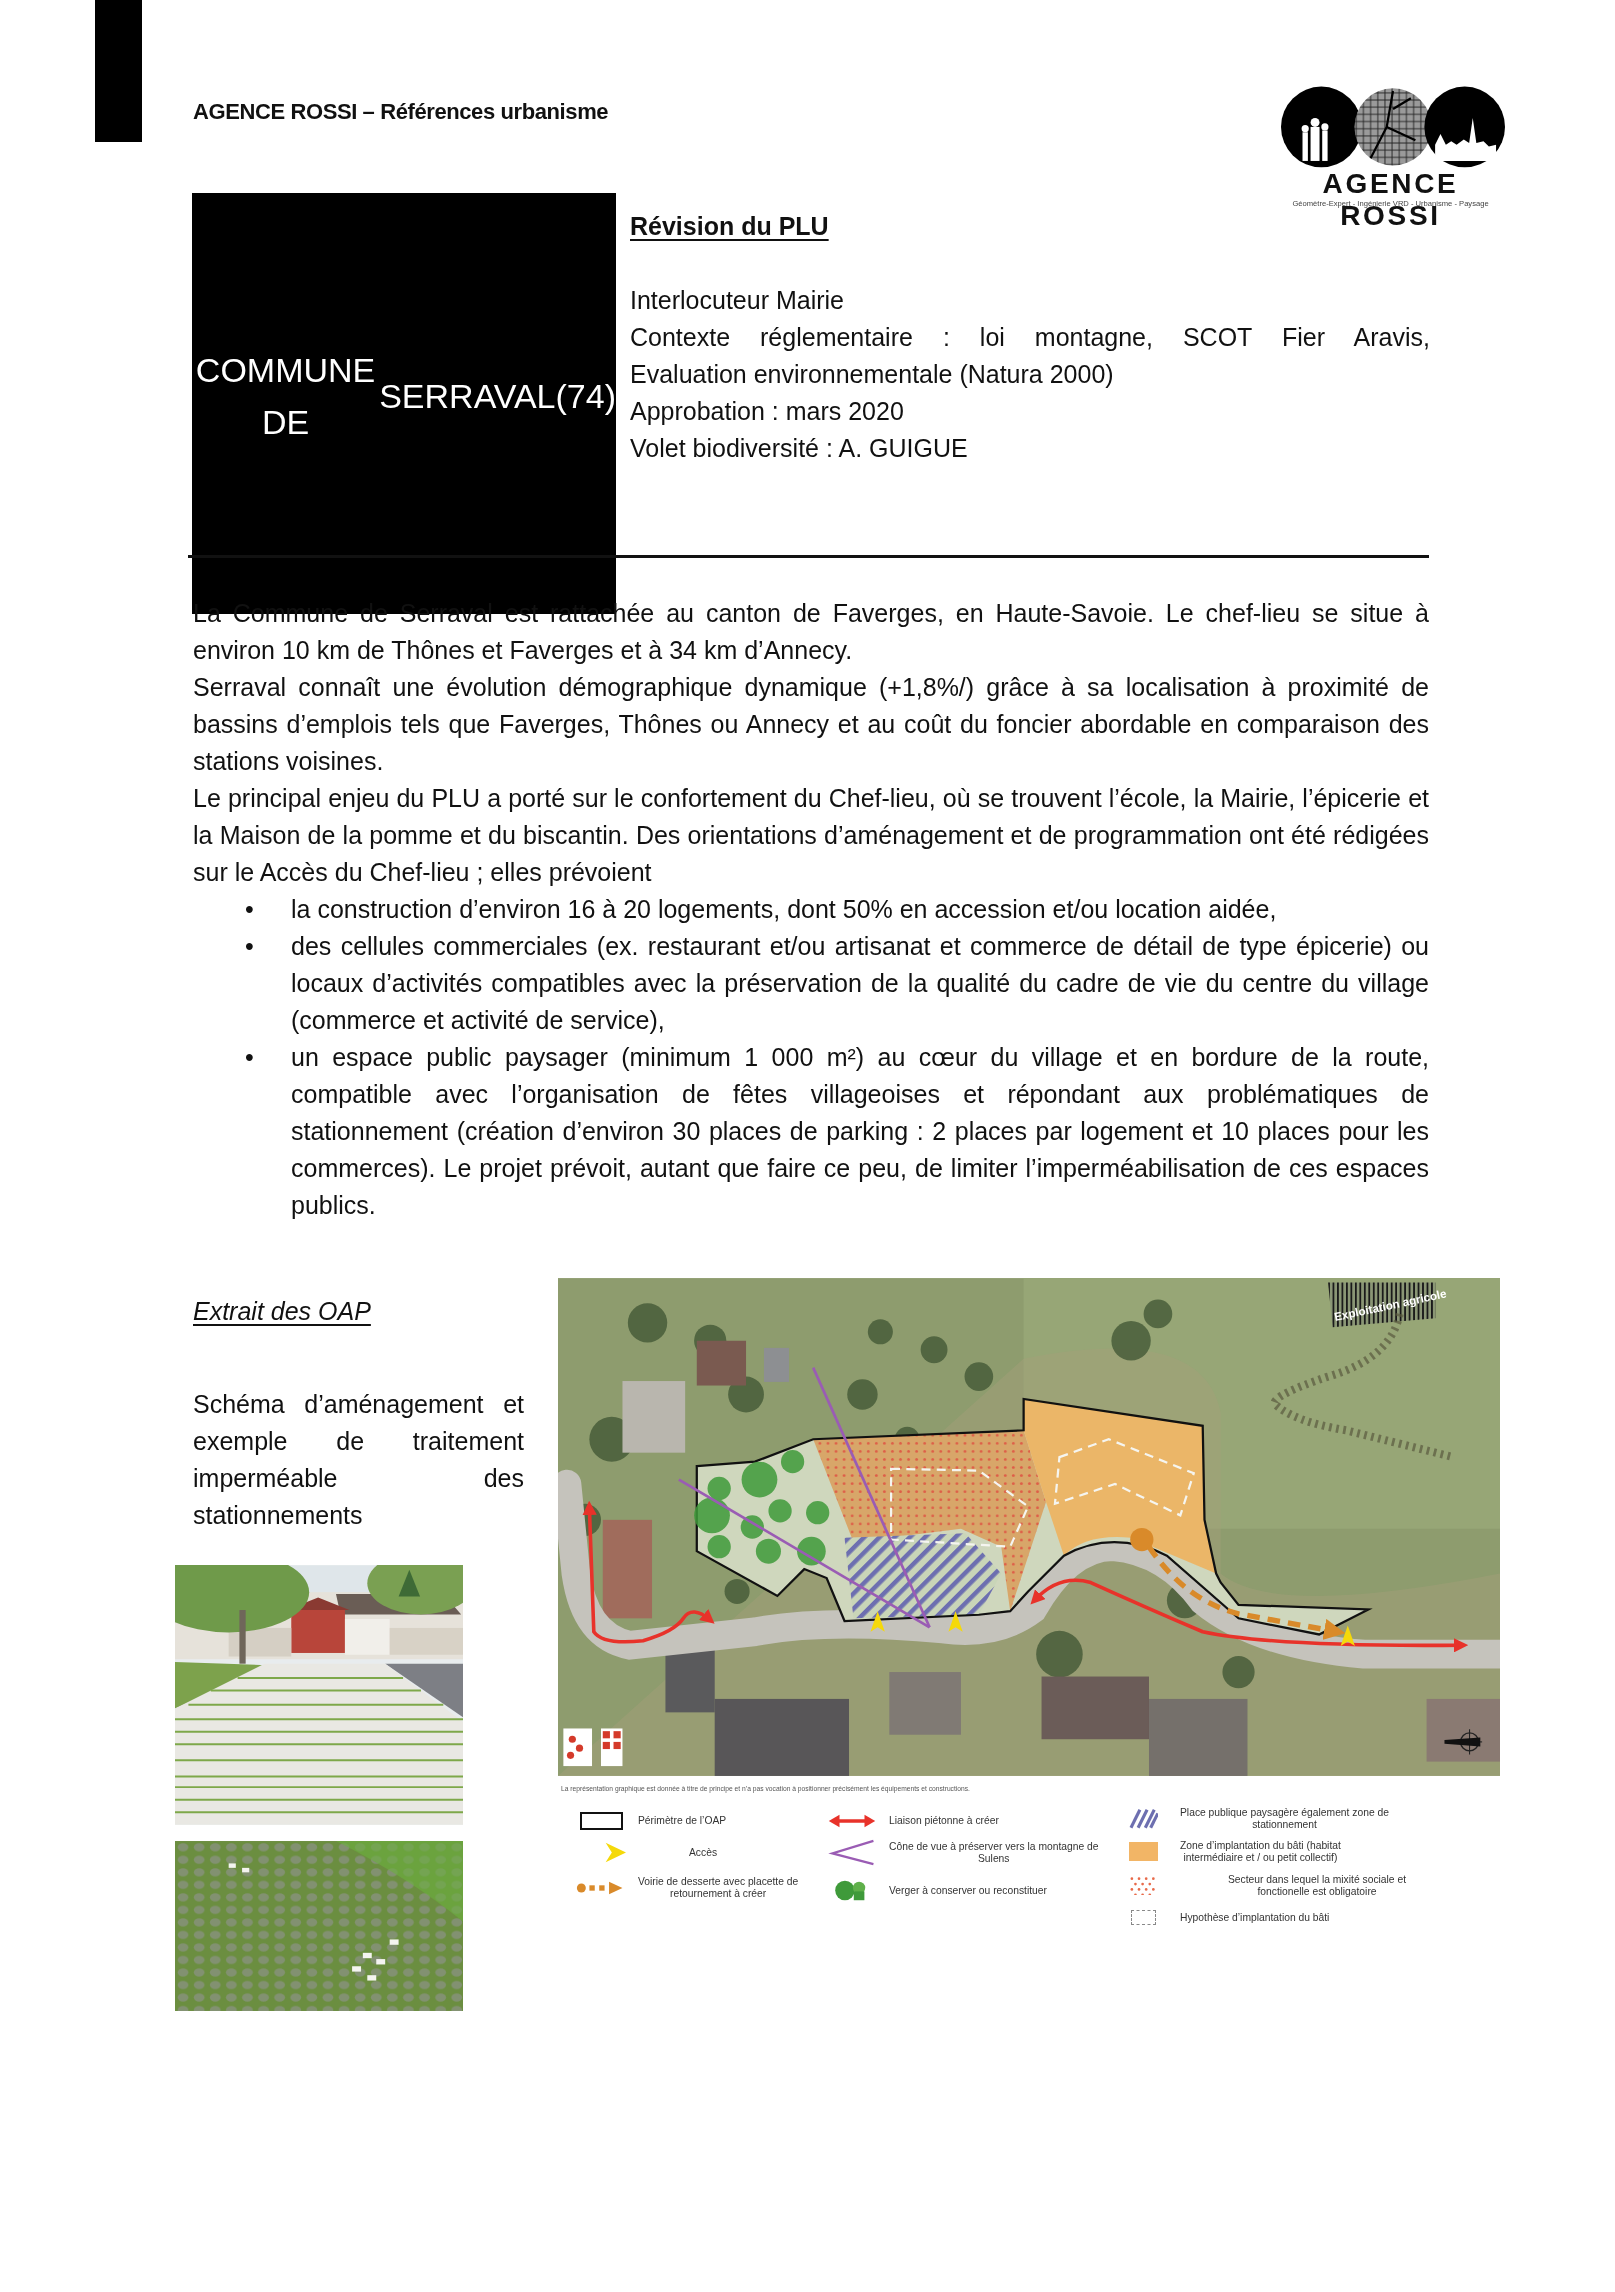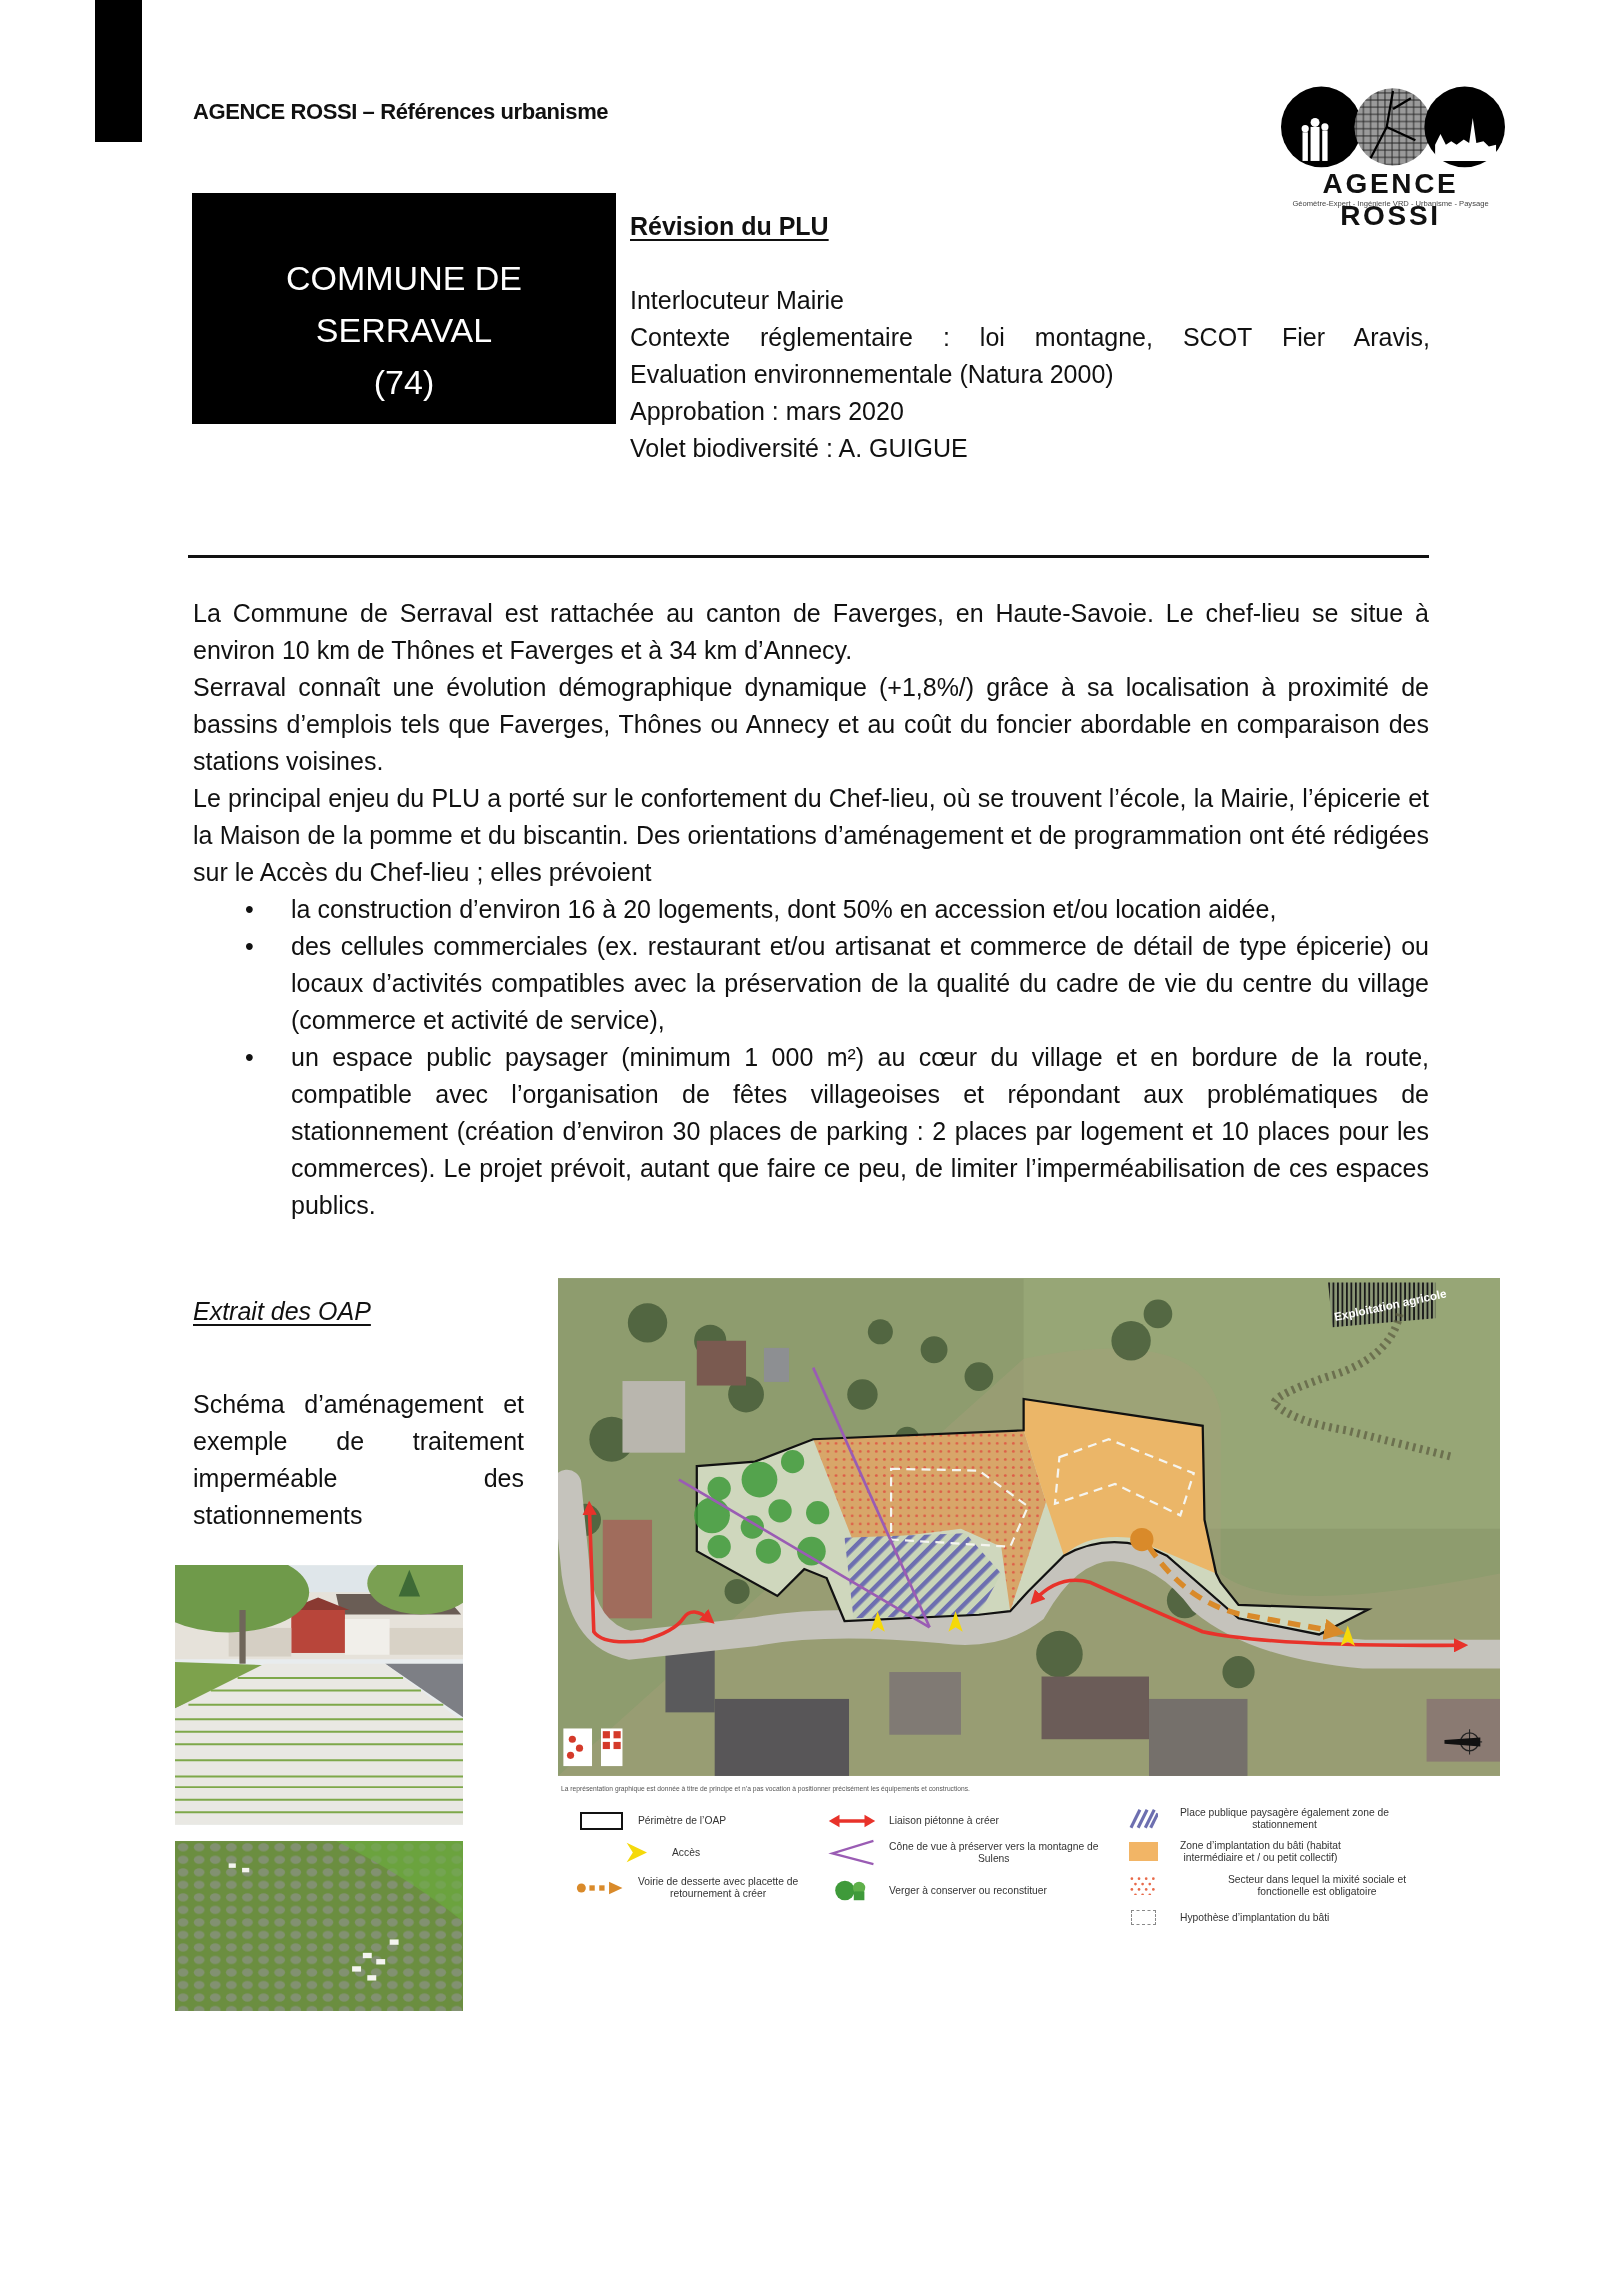--- a/index.html
+++ b/index.html
@@ -10,22 +10,22 @@
   #top-bar { left: 95px; top: 0; width: 47px; height: 142px; background: #000; }
   #header-title { left: 193px; top: 99px; font-size: 22px; font-weight: bold; letter-spacing: -0.4px; white-space: nowrap; }
 
   #logo { left: 1272px; top: 82px; width: 237px; height: 125px; }
   #logo .circles { position: absolute; left: 9px; top: 0; width: 224px; height: 88px; }
   #logo .brand { position: absolute; left: 0; top: 86px; width: 237px; text-align: center;
                  font-size: 28px; font-weight: bold; letter-spacing: 2.7px; }
   #logo .tagline { position: absolute; left: 0; top: 117px; width: 237px; text-align: center;
                    font-size: 7.6px; color: #444; white-space: nowrap; }
 
-  #commune-box { left: 192px; top: 193px; width: 424px; height: 231px; background: #000; color: #fff;
-                 display: flex; flex-direction: column; align-items: center; justify-content: flex-end;
+  #commune-box { left: 192px; top: 193px; width: 424px; height: 421px; background: #000; color: #fff;
+                 display: flex; align-items: center; justify-content: flex-end;
                  font-size: 34px; line-height: 52px; text-align: center; padding-bottom: 16px; box-sizing: border-box; }
 
   #info { left: 630px; top: 208px; width: 800px; font-size: 25px; line-height: 37px; }
   #info .title { font-weight: bold; text-decoration: underline; text-underline-offset: 3.6px; margin-bottom: 37px; display: block; }
   #info .line { display: block; text-align: justify; }
 
   #rule { left: 188px; top: 555px; width: 1241px; height: 2.7px; background: #111; }
 
   #body { left: 193px; top: 595px; width: 1236px; font-size: 25px; line-height: 37px; }
   #body p { margin: 0; text-align: justify; }
@@ -300,21 +300,21 @@
 <div id="map-disclaimer" class="abs">La représentation graphique est donnée à titre de principe et n’a pas vocation à positionner précisément les équipements et constructions.</div>
 
 <div class="legend abs" style="left:0;top:0;width:1616px;height:2293px;pointer-events:none;text-align:center;">
 
   <div class="legend-item" style="left:573px; top:1809px;">
     <div class="sym">
         <div style="width:43px;height:18px;border:2.2px solid #111;box-sizing:border-box;"></div>
       </div>
     <div class="txt">Périmètre de l’OAP</div>
   </div>
-  <div class="legend-item" style="left:607px; top:1841px;">
+  <div class="legend-item" style="left:586px; top:1841px;gap:38px;">
     <div class="sym">
         <svg width="27" height="23" viewBox="0 0 30 26">
           <path d="M5 2 L28 13 L5 24 L12 13 Z" fill="#f5d90a"></path>
         </svg>
       </div>
     <div class="txt">Accès</div>
   </div>
   <div class="legend-item" style="left:573px; top:1876px;">
     <div class="sym">
         <svg width="50" height="18" viewBox="0 0 56 20">

